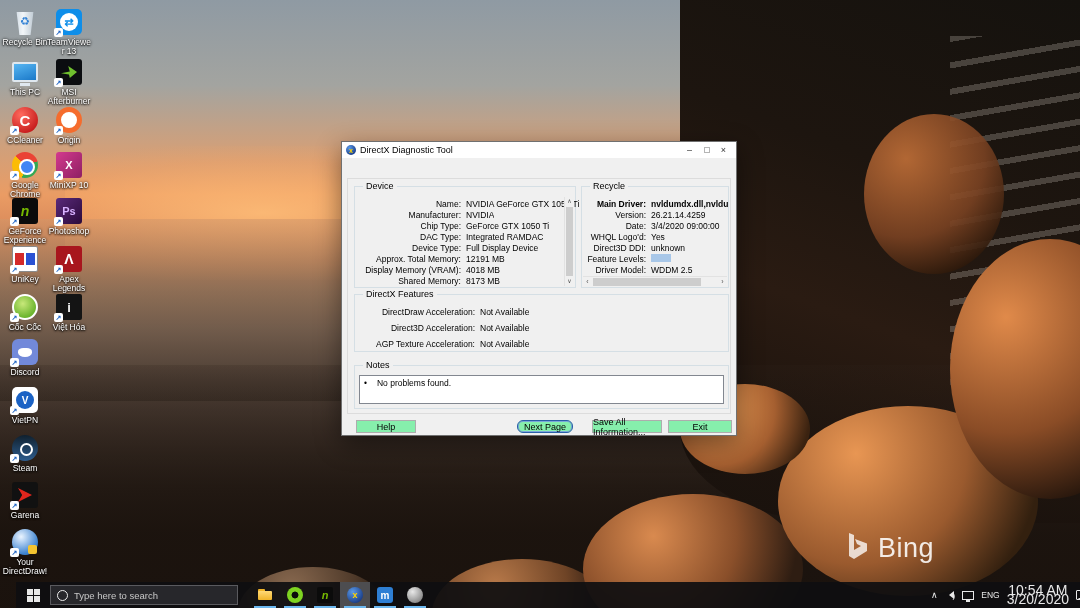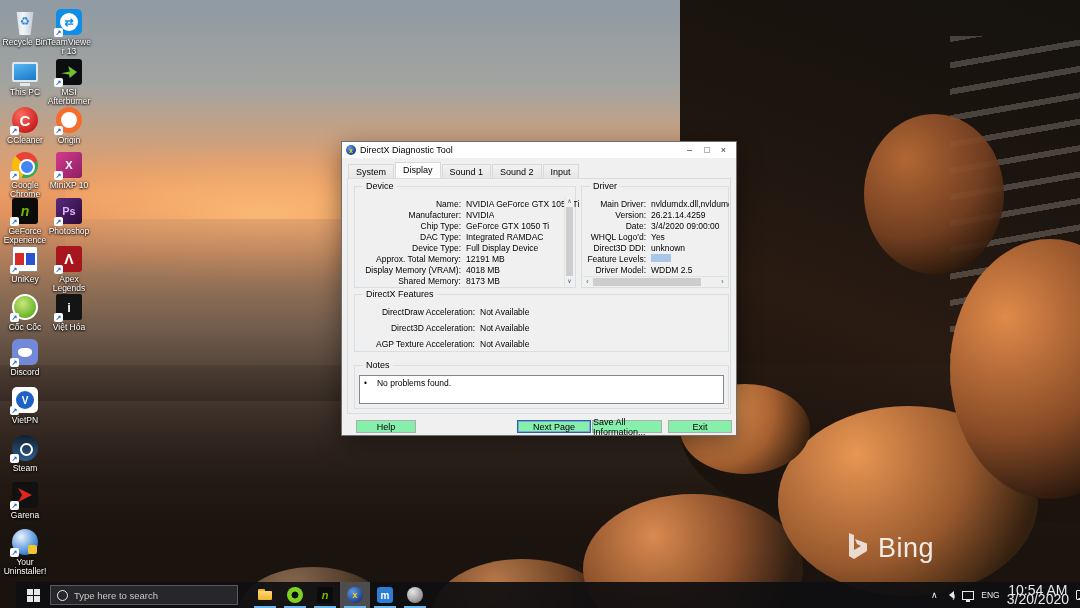--- a/index.html
+++ b/index.html
@@ -281,41 +281,34 @@
         <div class="gi ic-garena">
           <i></i>
         </div>
       </div>
       <div class="lbl">Garena</div>
     </div>
   <div class="dicon" style="left:2px;top:528px">
       <div class="glyph sc">
         <div class="gi ic-uninst"></div>
       </div>
-      <div class="lbl">Your Uninstaller!</div>
+      <div class="lbl">Your DirectDraw!</div>
     </div>
 
   <div class="win">
     <div class="tbar">
       <div class="wicon">x</div>
       <div class="ttl">DirectX Diagnostic Tool</div>
       <div class="cbtn">–</div>
       <div class="cbtn max">
           <i></i>
         </div>
       <div class="cbtn">×</div>
     </div>
 
-    <div class="tabs">
-      <div class="tab">System</div>
-      <div class="tab active">Display</div>
-      <div class="tab">Sound 1</div>
-      <div class="tab">Sound 2</div>
-      <div class="tab">Input</div>
-    </div>
 
     <div class="tabpage">
 
       <div class="gbox dev" style="left:6px;top:7px;width:222px;height:102px;">
         <span class="cap">Device</span>
         <div class="grow" style="left:2px;top:12px;">
             <span class="lbl">Name:</span>
             <span class="val">NVIDIA GeForce GTX 1050 Ti</span>
           </div>
         <div class="grow" style="left:2px;top:23px;">
@@ -347,22 +340,22 @@
             <span class="val">8173 MB</span>
           </div>
         <div class="vsb">
             <div class="a">∧</div>
             <div class="thumb"></div>
             <div class="a dn">∨</div>
           </div>
       </div>
 
       <div class="gbox drv" style="left:233px;top:7px;width:148px;height:102px;">
-        <span class="cap">Driver</span>
-        <div class="grow" style="left:2px;top:12px;">
+        <span class="cap">Recycle</span>
+        <div class="grow" style="left:2px;top:12px;font-weight:bold;">
             <span class="lbl">Main Driver:</span>
             <span class="val">nvldumdx.dll,nvldumdx.dll,nvldumdx.d</span>
           </div>
         <div class="grow" style="left:2px;top:23px;">
             <span class="lbl">Version:</span>
             <span class="val">26.21.14.4259</span>
           </div>
         <div class="grow" style="left:2px;top:34px;">
             <span class="lbl">Date:</span>
             <span class="val">3/4/2020 09:00:00</span>
@@ -409,21 +402,21 @@
       <div class="gbox" style="left:6px;top:186px;width:375px;height:44px;">
         <span class="cap">Notes</span>
         <div class="notesin">
           <span>•</span>
           <span>No problems found.</span>
         </div>
       </div>
     </div>
 
     <div class="wbtn" style="left:14px;width:60px;">Help</div>
-    <div class="wbtn focus" style="left:175px;width:74px;">Next Page</div>
+    <div class="wbtn focus" style="left:175px;width:56px;border-radius:6px;">Next Page</div>
     <div class="wbtn" style="left:250px;width:70px;">Save All Information...</div>
     <div class="wbtn" style="left:326px;width:64px;">Exit</div>
   </div>
 
   <div class="tb">
     <div class="start">
       <div class="winlogo">
           <i></i>
           <i></i>
           <i></i>

